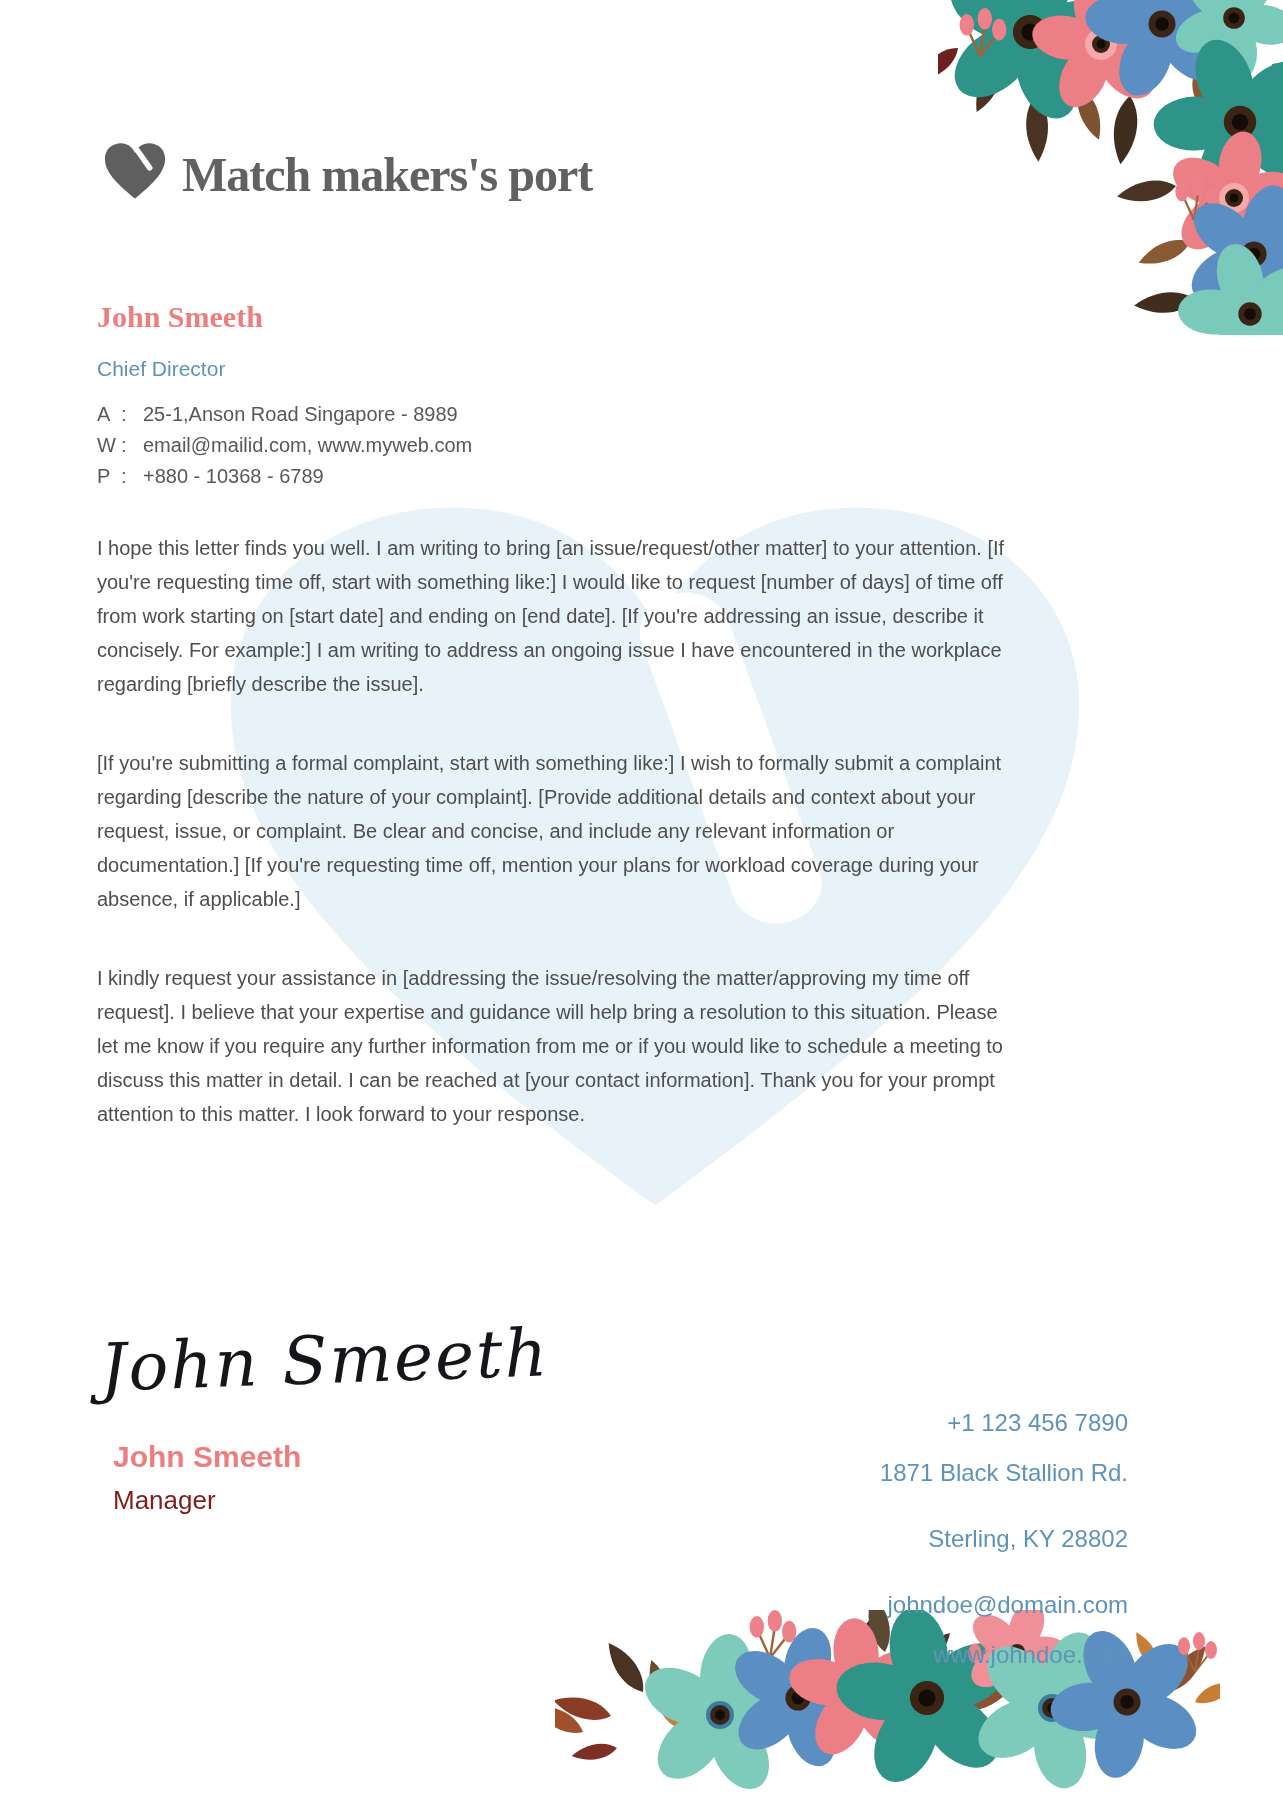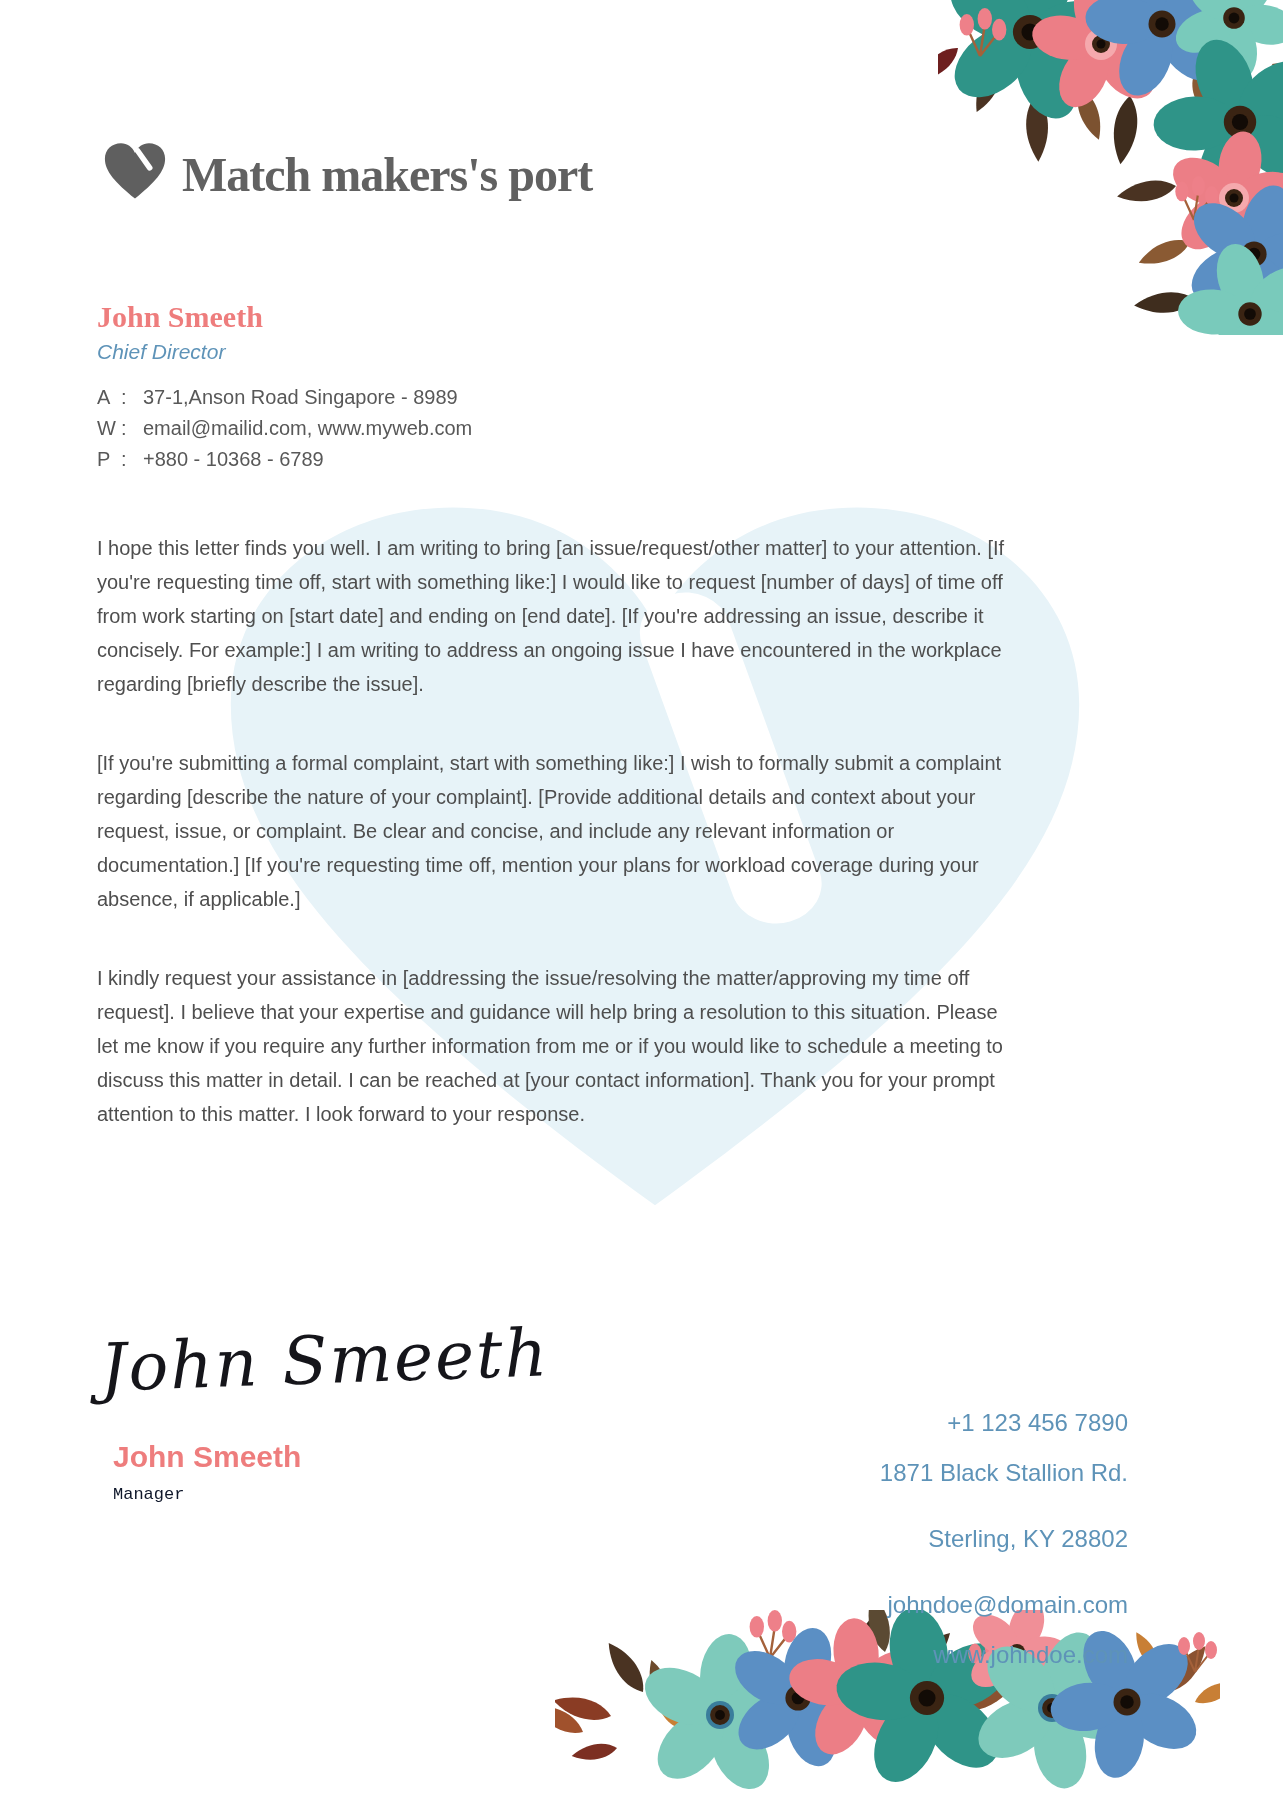--- a/index.html
+++ b/index.html
@@ -30,21 +30,21 @@
     white-space:nowrap;
     line-height:1;
     padding-top:6px;
   }
   
   .sender{position:absolute;left:97px;top:300px;z-index:2;}
   .sender-name{
     font-family:"Liberation Serif", serif;
     font-weight:bold;font-size:30px;color:#ee7d7d;line-height:1.15;
   }
-  .sender-role{font-size:21px;color:#5e93b8;margin-top:5px;font-style:italic;}
+  .sender-role{font-size:21px;color:#5e93b8;margin-top:22px;}
   .sender-contacts{margin-top:18px;font-size:20px;color:#585858;}
   .c-line{display:flex;line-height:31px;}
   .c-label{width:24px;}
   .c-colon{width:22px;}
   
   .letter-body{position:absolute;left:97px;top:531px;width:920px;z-index:2;}
   .letter-body p{
     margin:0 0 45px 0;
     font-size:20px;line-height:34px;color:#4e4e4e;
   }
@@ -56,21 +56,21 @@
     transform:rotate(-2deg);
     letter-spacing:2px;
     white-space:nowrap;
   }
   .sig-name{
     position:absolute;left:113px;top:1440px;z-index:2;
     font-size:30px;font-weight:bold;color:#ee7d7d;
   }
   .sig-role{
     position:absolute;left:113px;top:1485px;z-index:2;
-    font-size:17px;color:#0f172a;font-family:Liberation Mono, monospace;
+    font-size:26px;color:#7f1d1d;
   }
   
   .footer-contact{
     position:absolute;right:155px;top:1372px;z-index:2;
     text-align:right;color:#5e93b8;font-size:24px;line-height:30px;
   }
   .footer-contact .gap{margin-bottom:20px;margin-top:36px;}
   
   .floral-tr{position:absolute;top:0;right:0;width:345px;height:335px;z-index:1;pointer-events:none;}
   .floral-bottom{position:absolute;left:555px;bottom:9px;width:665px;height:180px;z-index:1;pointer-events:none;}
@@ -95,21 +95,21 @@
     <div class="brand-title">Match makers's port</div>
   </div>
 
   <div class="sender">
     <div class="sender-name">John Smeeth</div>
     <div class="sender-role">Chief Director</div>
     <div class="sender-contacts">
       <div class="c-line">
         <span class="c-label">A</span>
         <span class="c-colon">:</span>
-        <span class="c-value">37-1,Anson Road Singapore - 8989</span>
+        <span class="c-value">25-1,Anson Road Singapore - 8989</span>
       </div>
       <div class="c-line">
         <span class="c-label">W</span>
         <span class="c-colon">:</span>
         <span class="c-value">email@mailid.com, www.myweb.com</span>
       </div>
       <div class="c-line">
         <span class="c-label">P</span>
         <span class="c-colon">:</span>
         <span class="c-value">+880 - 10368 - 6789</span>

